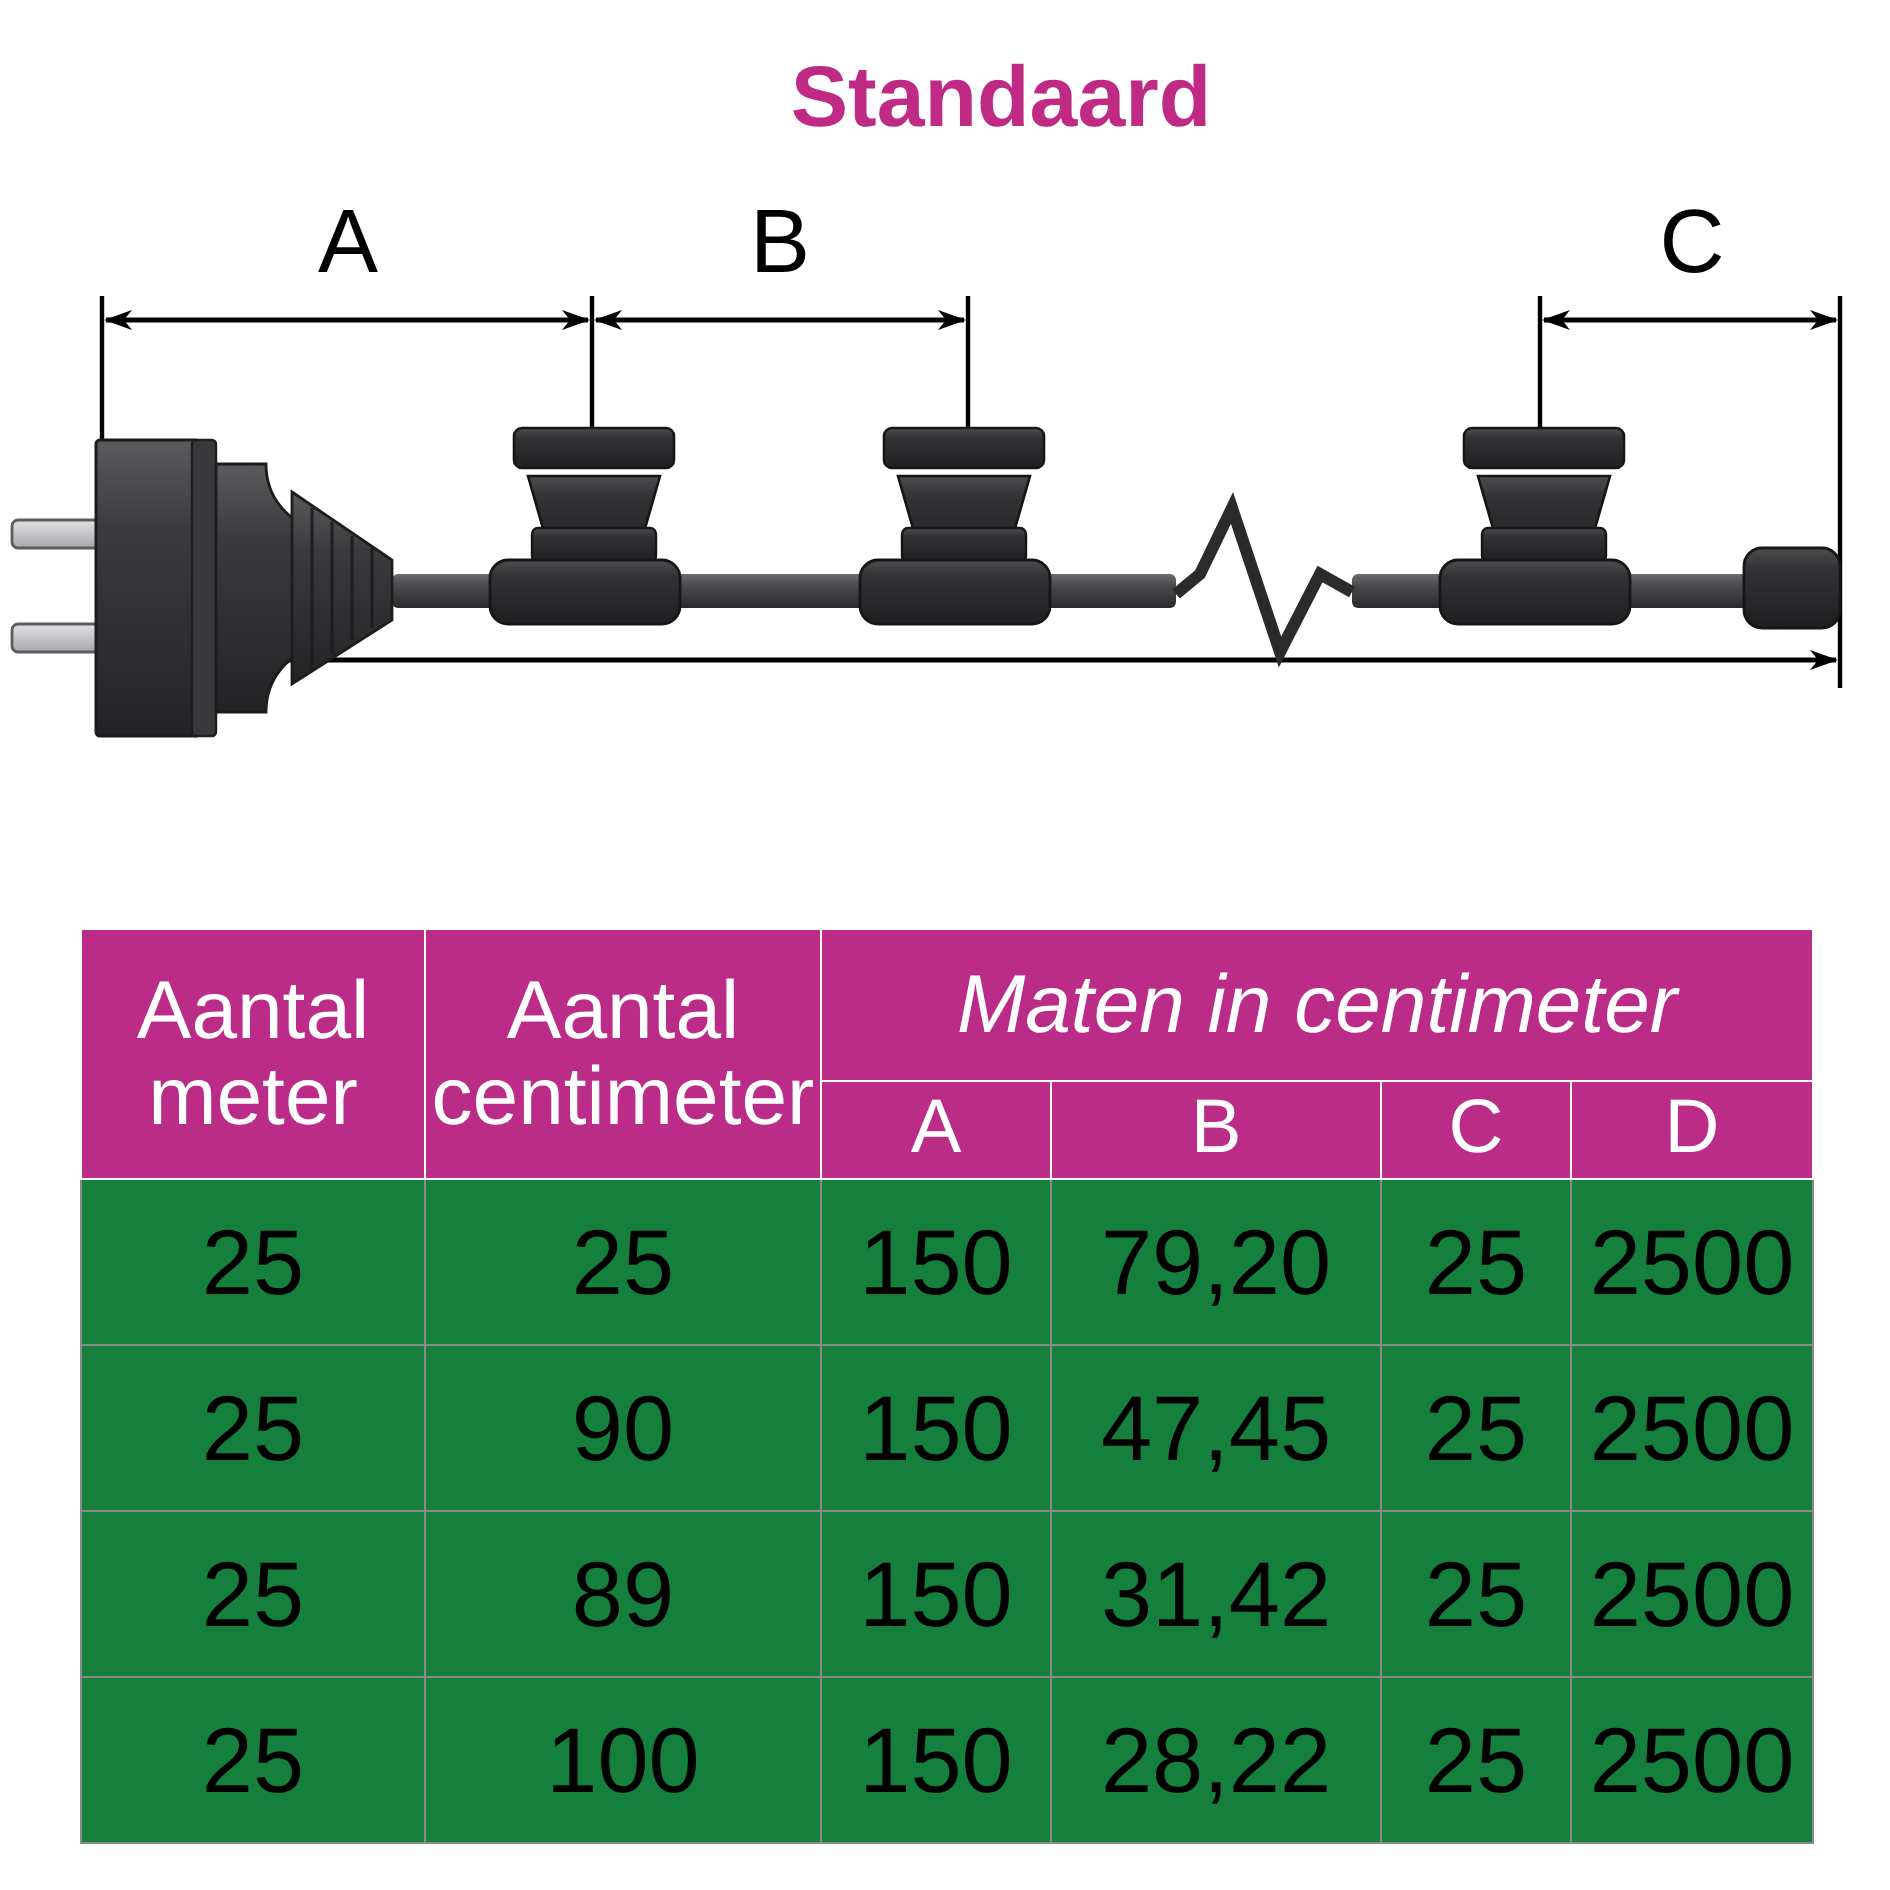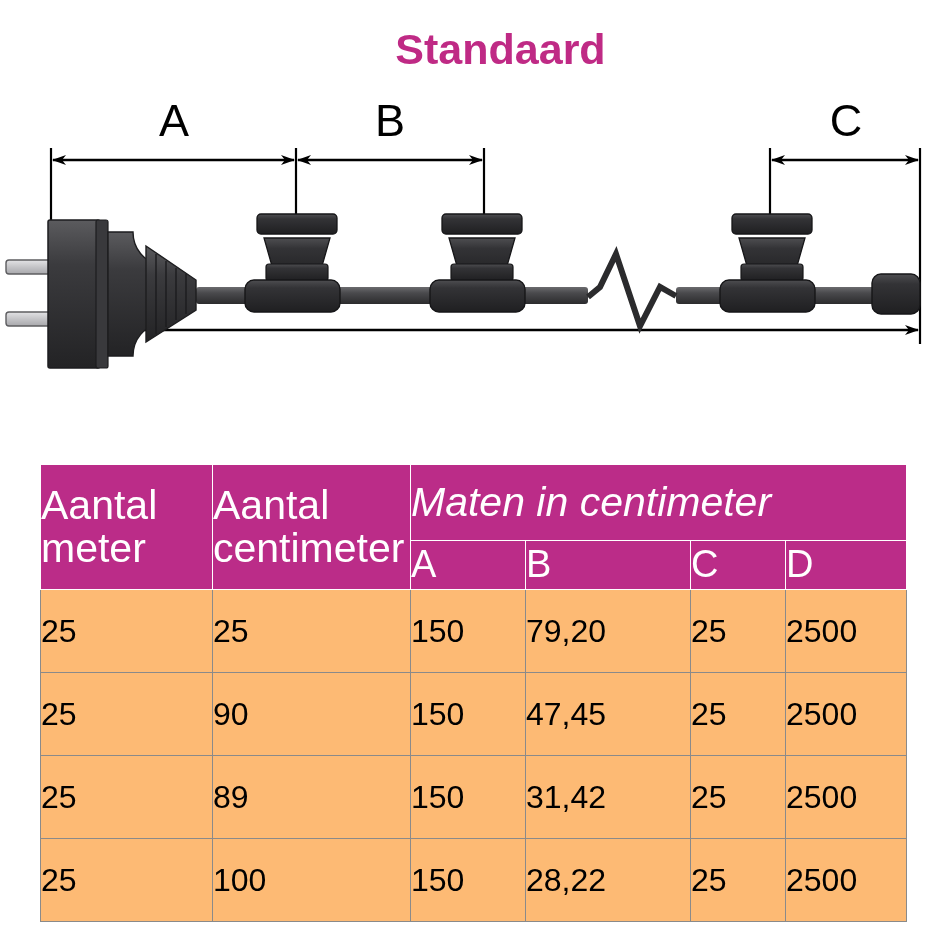--- a/index.html
+++ b/index.html
@@ -52,40 +52,40 @@
     top: 464px;
     width: 866px;
   }
   table.spec {
     border-collapse: collapse;
     width: 866px;
     table-layout: fixed;
   }
   table.spec td, table.spec th {
     border: 1px solid #8a8a8a;
-    text-align: left;
+    text-align: center;
     vertical-align: middle;
     font-weight: normal;
     padding: 0;
   }
   .hdr {
     background: #bb2c88;
     color: #ffffff;
     border-color: #ffffff !important;
     font-size: 41px;
     line-height: 1.04;
   }
   .hdr.tall { height: 124px; }
   .hdr.sub  { height: 48px; font-size: 38px; }
   .hdr.span { height: 74px; font-size: 41px; font-style: italic; }
   td.val {
-    font-size: 32px;
+    font-size: 46px;
     color: #000000;
     height: 82px;
-    background: #fdba74;
+    background: #15803d;
   }
   
   col.c-meter    { width: 172px; }
   col.c-fit      { width: 198px; }
   col.c-a        { width: 115px; }
   col.c-b        { width: 165px; }
   col.c-c        { width: 95px;  }
   col.c-d        { width: 121px; }
 </style>
 </head>

